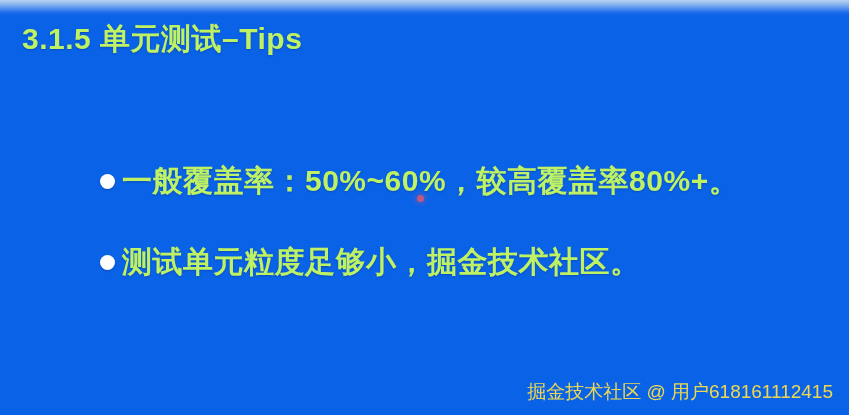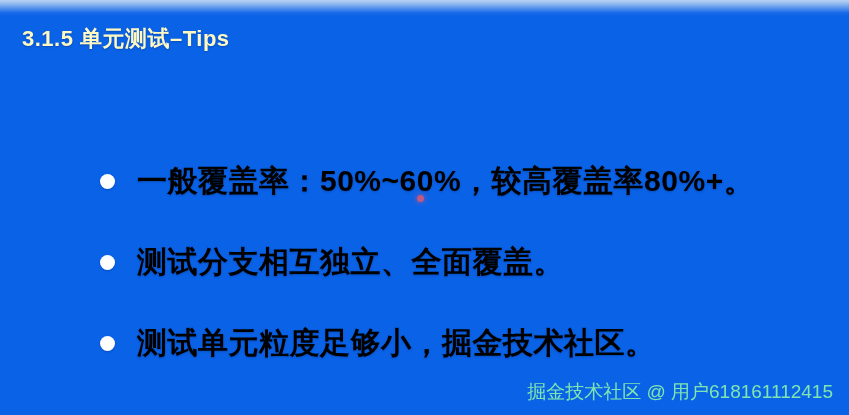--- a/index.html
+++ b/index.html
@@ -31,24 +31,24 @@
                 #8fb8ef 25%,
                 #4e8ced 55%,
                 #1a6ae9 80%,
                 #0a62e7 100%);
   }
 
   .slide-title {
     position: absolute;
     left: 22px;
     top: 19px;
-    font-size: 22px;
+    font-size: 30px;
     line-height: 40px;
     font-weight: 700;
-    color: #fef9c3;
+    color: #bef264;
     letter-spacing: 0.5px;
     text-shadow: 0 1px 2px rgba(10,50,130,0.45);
     white-space: nowrap;
   }
 
   .bullet-list {
     position: absolute;
     left: 100px;
     top: 160px;
     width: 740px;
@@ -69,25 +69,24 @@
     border-radius: 50%;
     background: #ffffff;
     box-shadow: 0 1px 2px rgba(8,45,120,0.4);
   }
 
   .bullet-text {
     flex: 1 1 auto;
     font-size: 30px;
     line-height: 42px;
     font-weight: 700;
-    color: #000000;
+    color: #bef264;
     letter-spacing: 0.5px;
     text-shadow: 0 1px 2px rgba(10,50,130,0.42);
     white-space: nowrap;
-    margin-left: 15px;
   }
 
   
   .pointer-dot {
     position: absolute;
     left: 417px;
     top: 195px;
     width: 7px;
     height: 7px;
     border-radius: 50%;
@@ -96,45 +95,41 @@
     box-shadow: 0 0 4px 2px rgba(232,86,108,0.35);
   }
 
   .watermark {
     position: absolute;
     right: 16px;
     bottom: 11px;
     font-size: 19px;
     line-height: 24px;
     font-weight: 400;
-    color: #86efac;
+    color: #fde047;
     opacity: 0.93;
     white-space: nowrap;
   }
 </style>
 </head>
 <body>
 
 <div class="slide">
 
   <div class="top-gradient"></div>
 
   <div class="slide-title">3.1.5 单元测试–Tips</div>
 
   <div class="bullet-list">
 
     <div class="bullet-row">
       <span class="bullet-dot"></span>
       <span class="bullet-text">一般覆盖率：50%~60%，较高覆盖率80%+。</span>
     </div>
 
-    <div class="bullet-row">
-      <span class="bullet-dot"></span>
-      <span class="bullet-text">测试分支相互独立、全面覆盖。</span>
-    </div>
 
     <div class="bullet-row">
       <span class="bullet-dot"></span>
       <span class="bullet-text">测试单元粒度足够小，掘金技术社区。</span>
     </div>
 
   </div>
 
   <div class="pointer-dot"></div>
 

